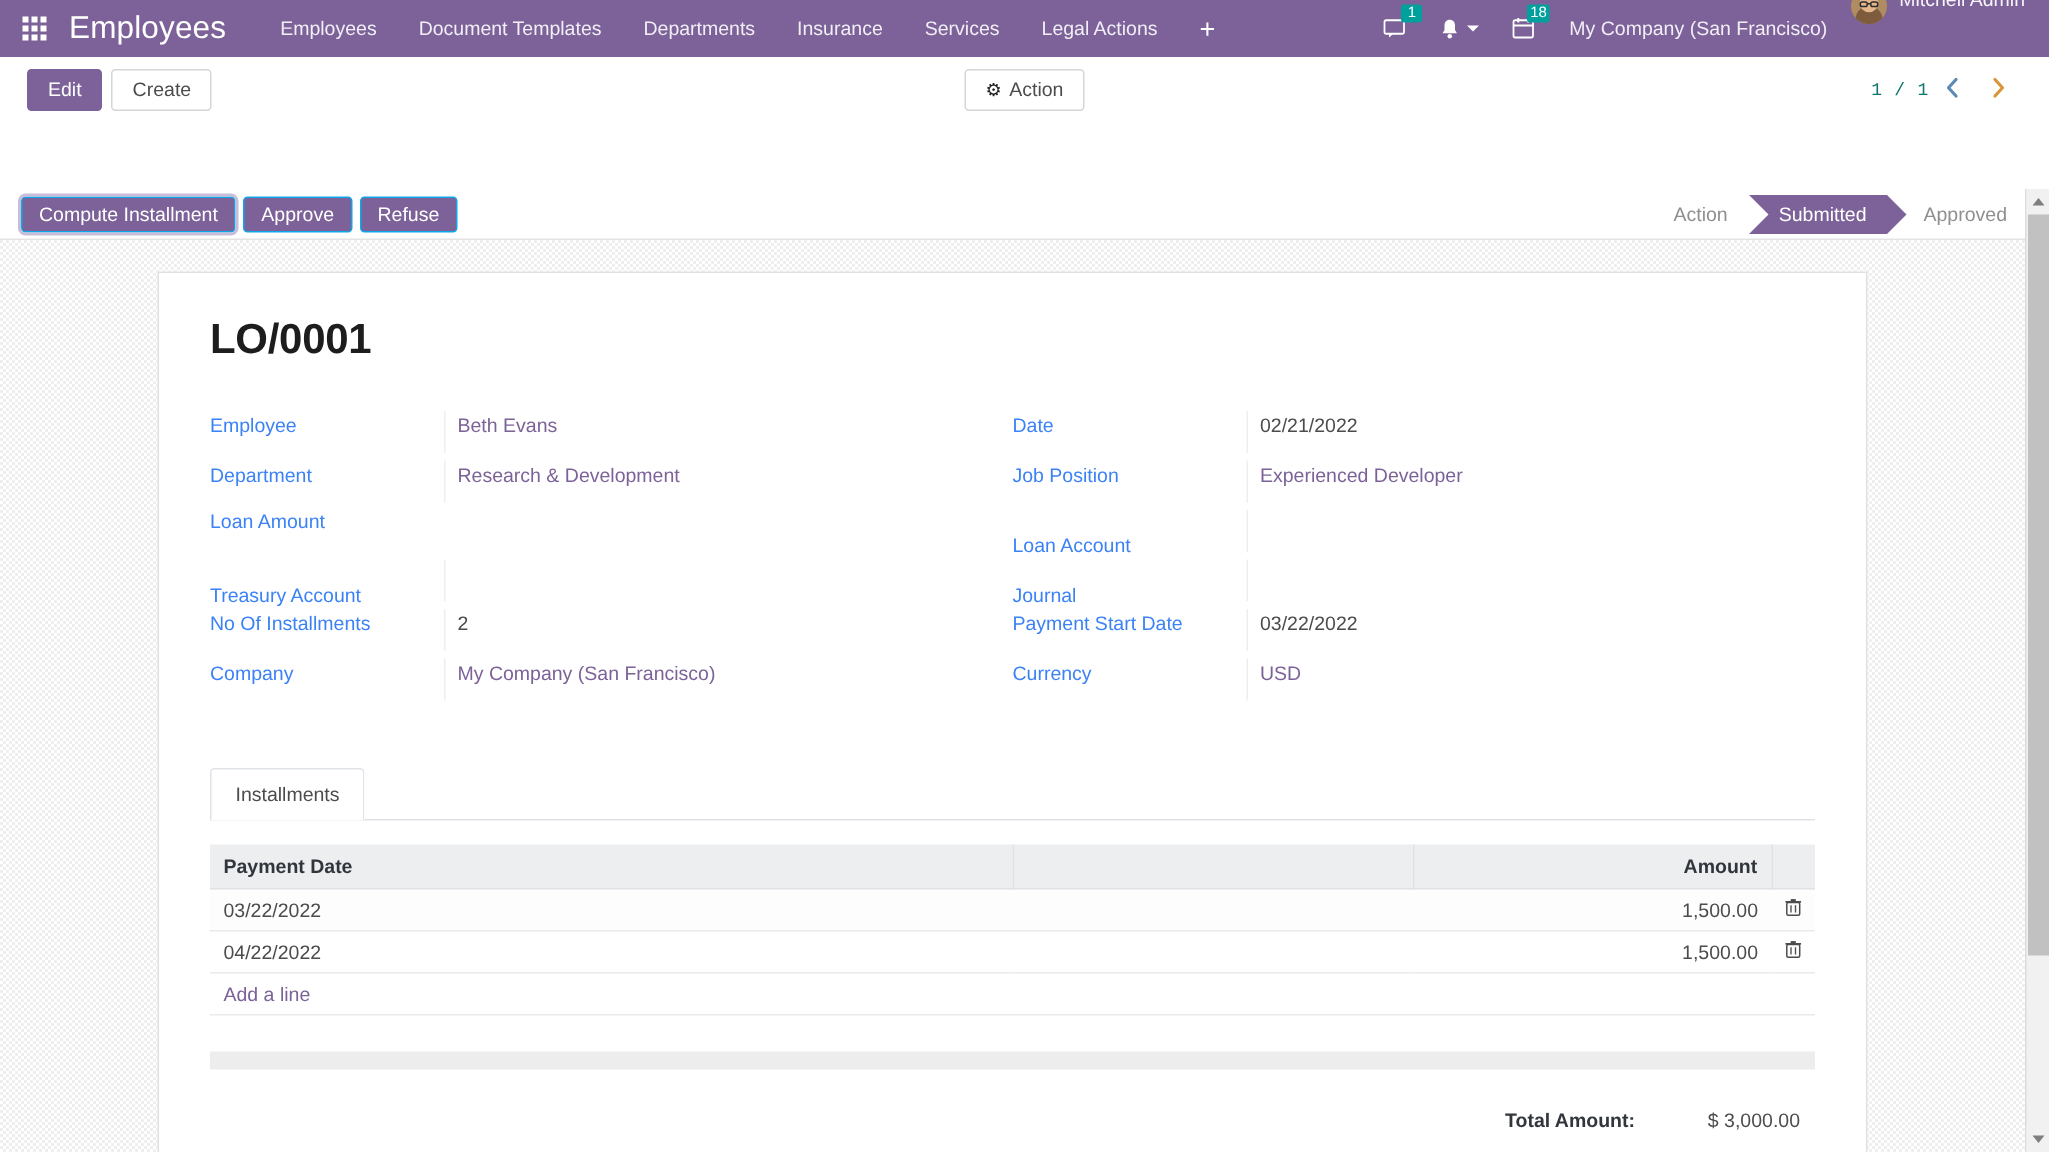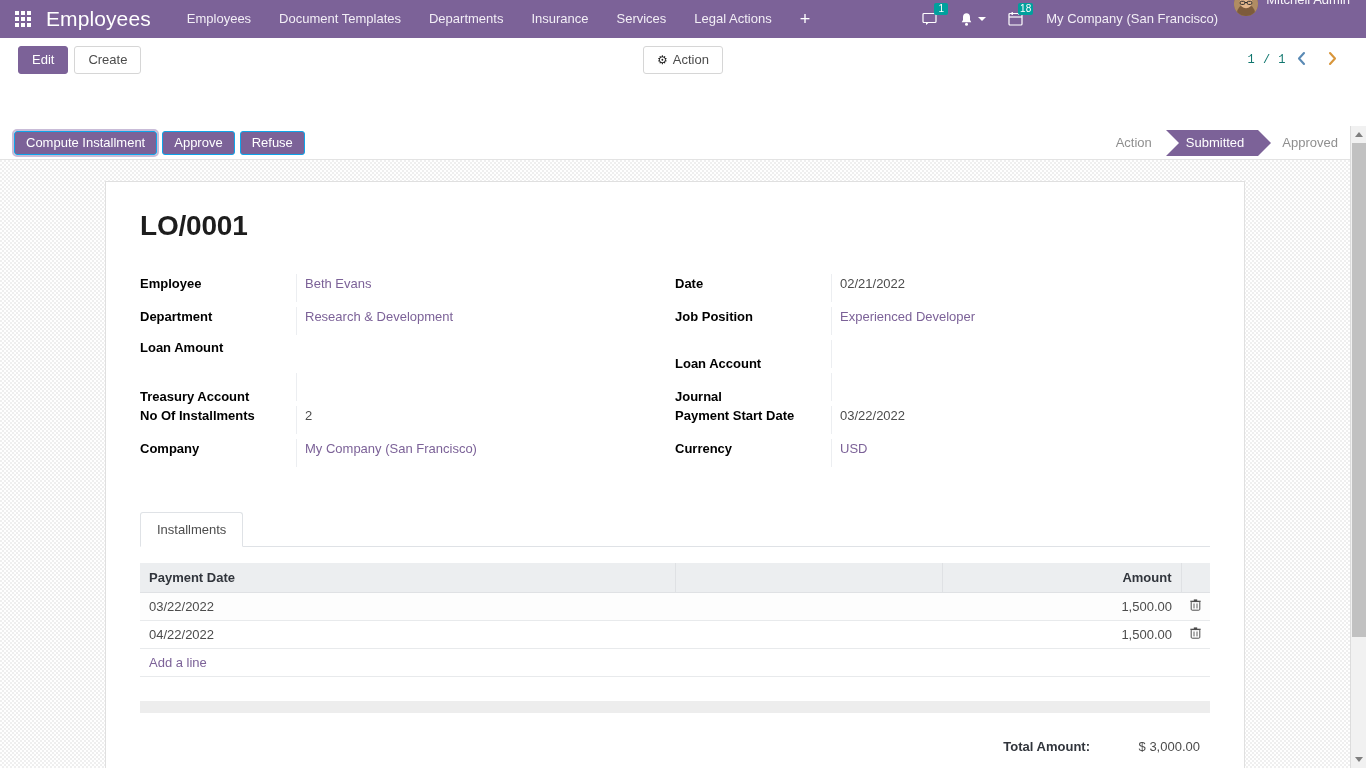--- a/index.html
+++ b/index.html
@@ -273,23 +273,23 @@
   .form-col { width: 50%; }
   .form-col.right { padding-left: 0px; }
   .f-row {
     display: flex;
     align-items: baseline;
     min-height: 33px;
   }
   .f-label {
     width: 156px;
     flex: none;
-    font-weight: bold;
-    font-size: 13px;
-    color: #000000;
+    font-weight: normal;
+    font-size: 13px;
+    color: #3b82f6;
     padding-right: 10px;
   }
   .f-value {
     flex: 1;
     font-size: 13px;
     color: #4c4c4c;
     border-left: 1px solid #eceef1;
     padding-left: 8px;
     min-height: 28px;
     line-height: 20px;

